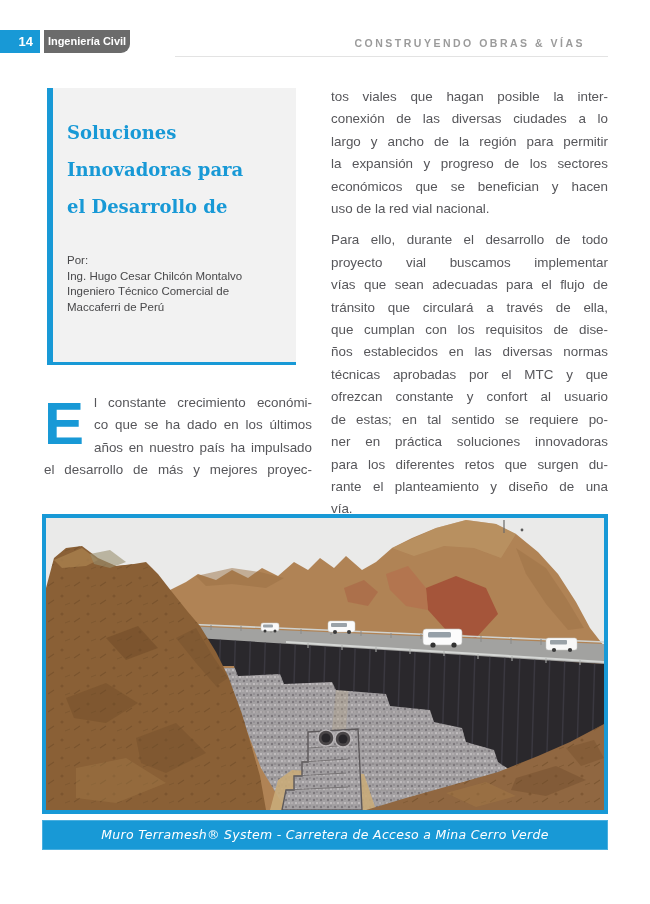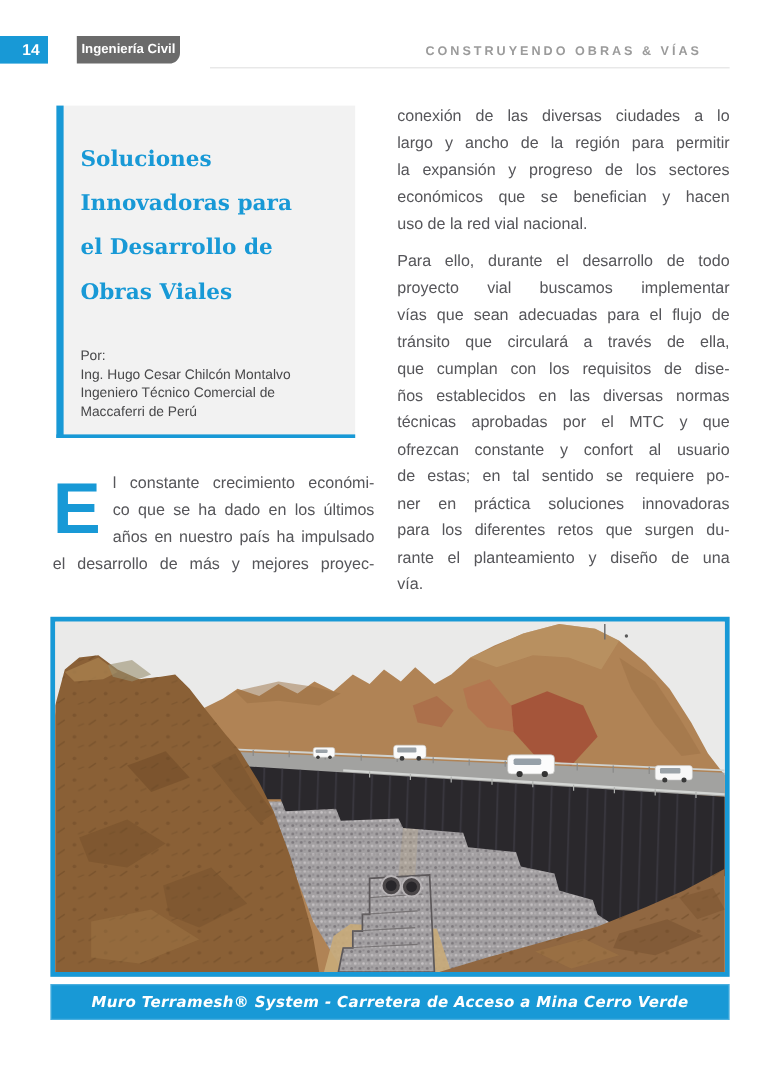--- a/index.html
+++ b/index.html
@@ -4,21 +4,21 @@
 <style>
   html,body{margin:0;padding:0;background:#ffffff;}
   body{width:650px;height:904px;position:relative;overflow:hidden;
        font-family:"Liberation Sans",sans-serif;-webkit-font-smoothing:antialiased;}
   .abs{position:absolute;}
 
   
   .pagenum{left:0;top:30px;width:40px;height:23px;background:var(--accent-blue,#1899d6);
            color:#fff;font-weight:bold;font-size:13px;line-height:23px;text-align:right;
            padding-right:7px;box-sizing:border-box;}
-  .section-tab{left:64px;top:30px;width:86px;height:23px;background:var(--tab-gray,#6b6b6b);
+  .section-tab{left:44px;top:30px;width:86px;height:23px;background:var(--tab-gray,#6b6b6b);
            color:#fff;font-weight:bold;font-size:11px;line-height:23px;text-align:center;
            border-radius:0 0 9px 0;}
   .mag-title{right:65px;top:37px;color:var(--header-text-gray,#9b9b9b);font-weight:bold;
            font-size:10.5px;letter-spacing:2.5px;}
   .header-rule{left:175px;top:56px;width:433px;height:1px;background:#e3e3e3;}
 
   
   .title-block{left:47px;top:88px;width:249px;height:277px;background:var(--title-block-bg,#f2f2f2);
            border-left:6px solid var(--accent-blue,#1899d6);
            border-bottom:3px solid var(--accent-blue,#1899d6);box-sizing:border-box;
@@ -35,40 +35,39 @@
   .just.last-left .ln:last-child{text-align-last:left;}
   .para + .para{margin-top:9px;}
   .dropcap{float:left;width:42px;height:62px;margin:3px 8px 0 0;
            font-weight:bold;font-size:60px;line-height:58px;color:var(--accent-blue,#1899d6);}
 
   
   .photo-frame{left:42px;top:514px;width:566px;height:300px;box-sizing:border-box;
            border:4px solid var(--accent-blue,#1899d6);background:#eaeae9;}
   .photo-frame svg{display:block;}
   .caption-bar{left:42px;top:820px;width:566px;height:30px;background:var(--accent-blue,#1899d6);
-           color:#fff;font-family:"DejaVu Sans",sans-serif;font-style:italic;font-weight:700;
+           color:#fff;font-family:"DejaVu Sans",sans-serif;font-style:italic;font-weight:400;
            font-size:12.5px;line-height:30px;text-align:center;letter-spacing:.3px;
            box-shadow:inset 0 0 0 1px rgba(255,255,255,.22);}
 </style>
 </head>
 <body>
 
 <div class="page">
 
   <div class="abs pagenum">14</div>
   <div class="abs section-tab">Ingeniería Civil</div>
   <div class="abs mag-title">CONSTRUYENDO OBRAS &amp; VÍAS</div>
   <div class="abs header-rule"></div>
 
   <section class="abs title-block">
     <h1>
         <div class="ln">Soluciones</div>
         <div class="ln">Innovadoras para</div>
         <div class="ln">el Desarrollo de</div>
-        <div class="ln">Obras Viales</div>
       </h1>
     <div class="byline">
         <div class="ln">Por:</div>
         <div class="ln">Ing. Hugo Cesar Chilcón Montalvo</div>
         <div class="ln">Ingeniero Técnico Comercial de</div>
         <div class="ln">Maccaferri de Perú</div>
       </div>
   </section>
 
   <div class="abs col-left bodytext">
@@ -78,20 +77,21 @@
           <div class="ln">l constante crecimiento económi-</div>
           <div class="ln">co que se ha dado en los últimos</div>
           <div class="ln">años en nuestro país ha impulsado</div>
           <div class="ln">el desarrollo de más y mejores proyec-</div>
         </div>
     </div>
   </div>
 
   <div class="abs col-right bodytext">
     <div class="para just last-left">
+        <div class="ln">tos viales que hagan posible la inter-</div>
         <div class="ln">conexión de las diversas ciudades a lo</div>
         <div class="ln">largo y ancho de la región para permitir</div>
         <div class="ln">la expansión y progreso de los sectores</div>
         <div class="ln">económicos que se benefician y hacen</div>
         <div class="ln">uso de la red vial nacional.</div>
       </div>
     <div class="para just last-left">
         <div class="ln">Para ello, durante el desarrollo de todo</div>
         <div class="ln">proyecto vial buscamos implementar</div>
         <div class="ln">vías que sean adecuadas para el flujo de</div>

